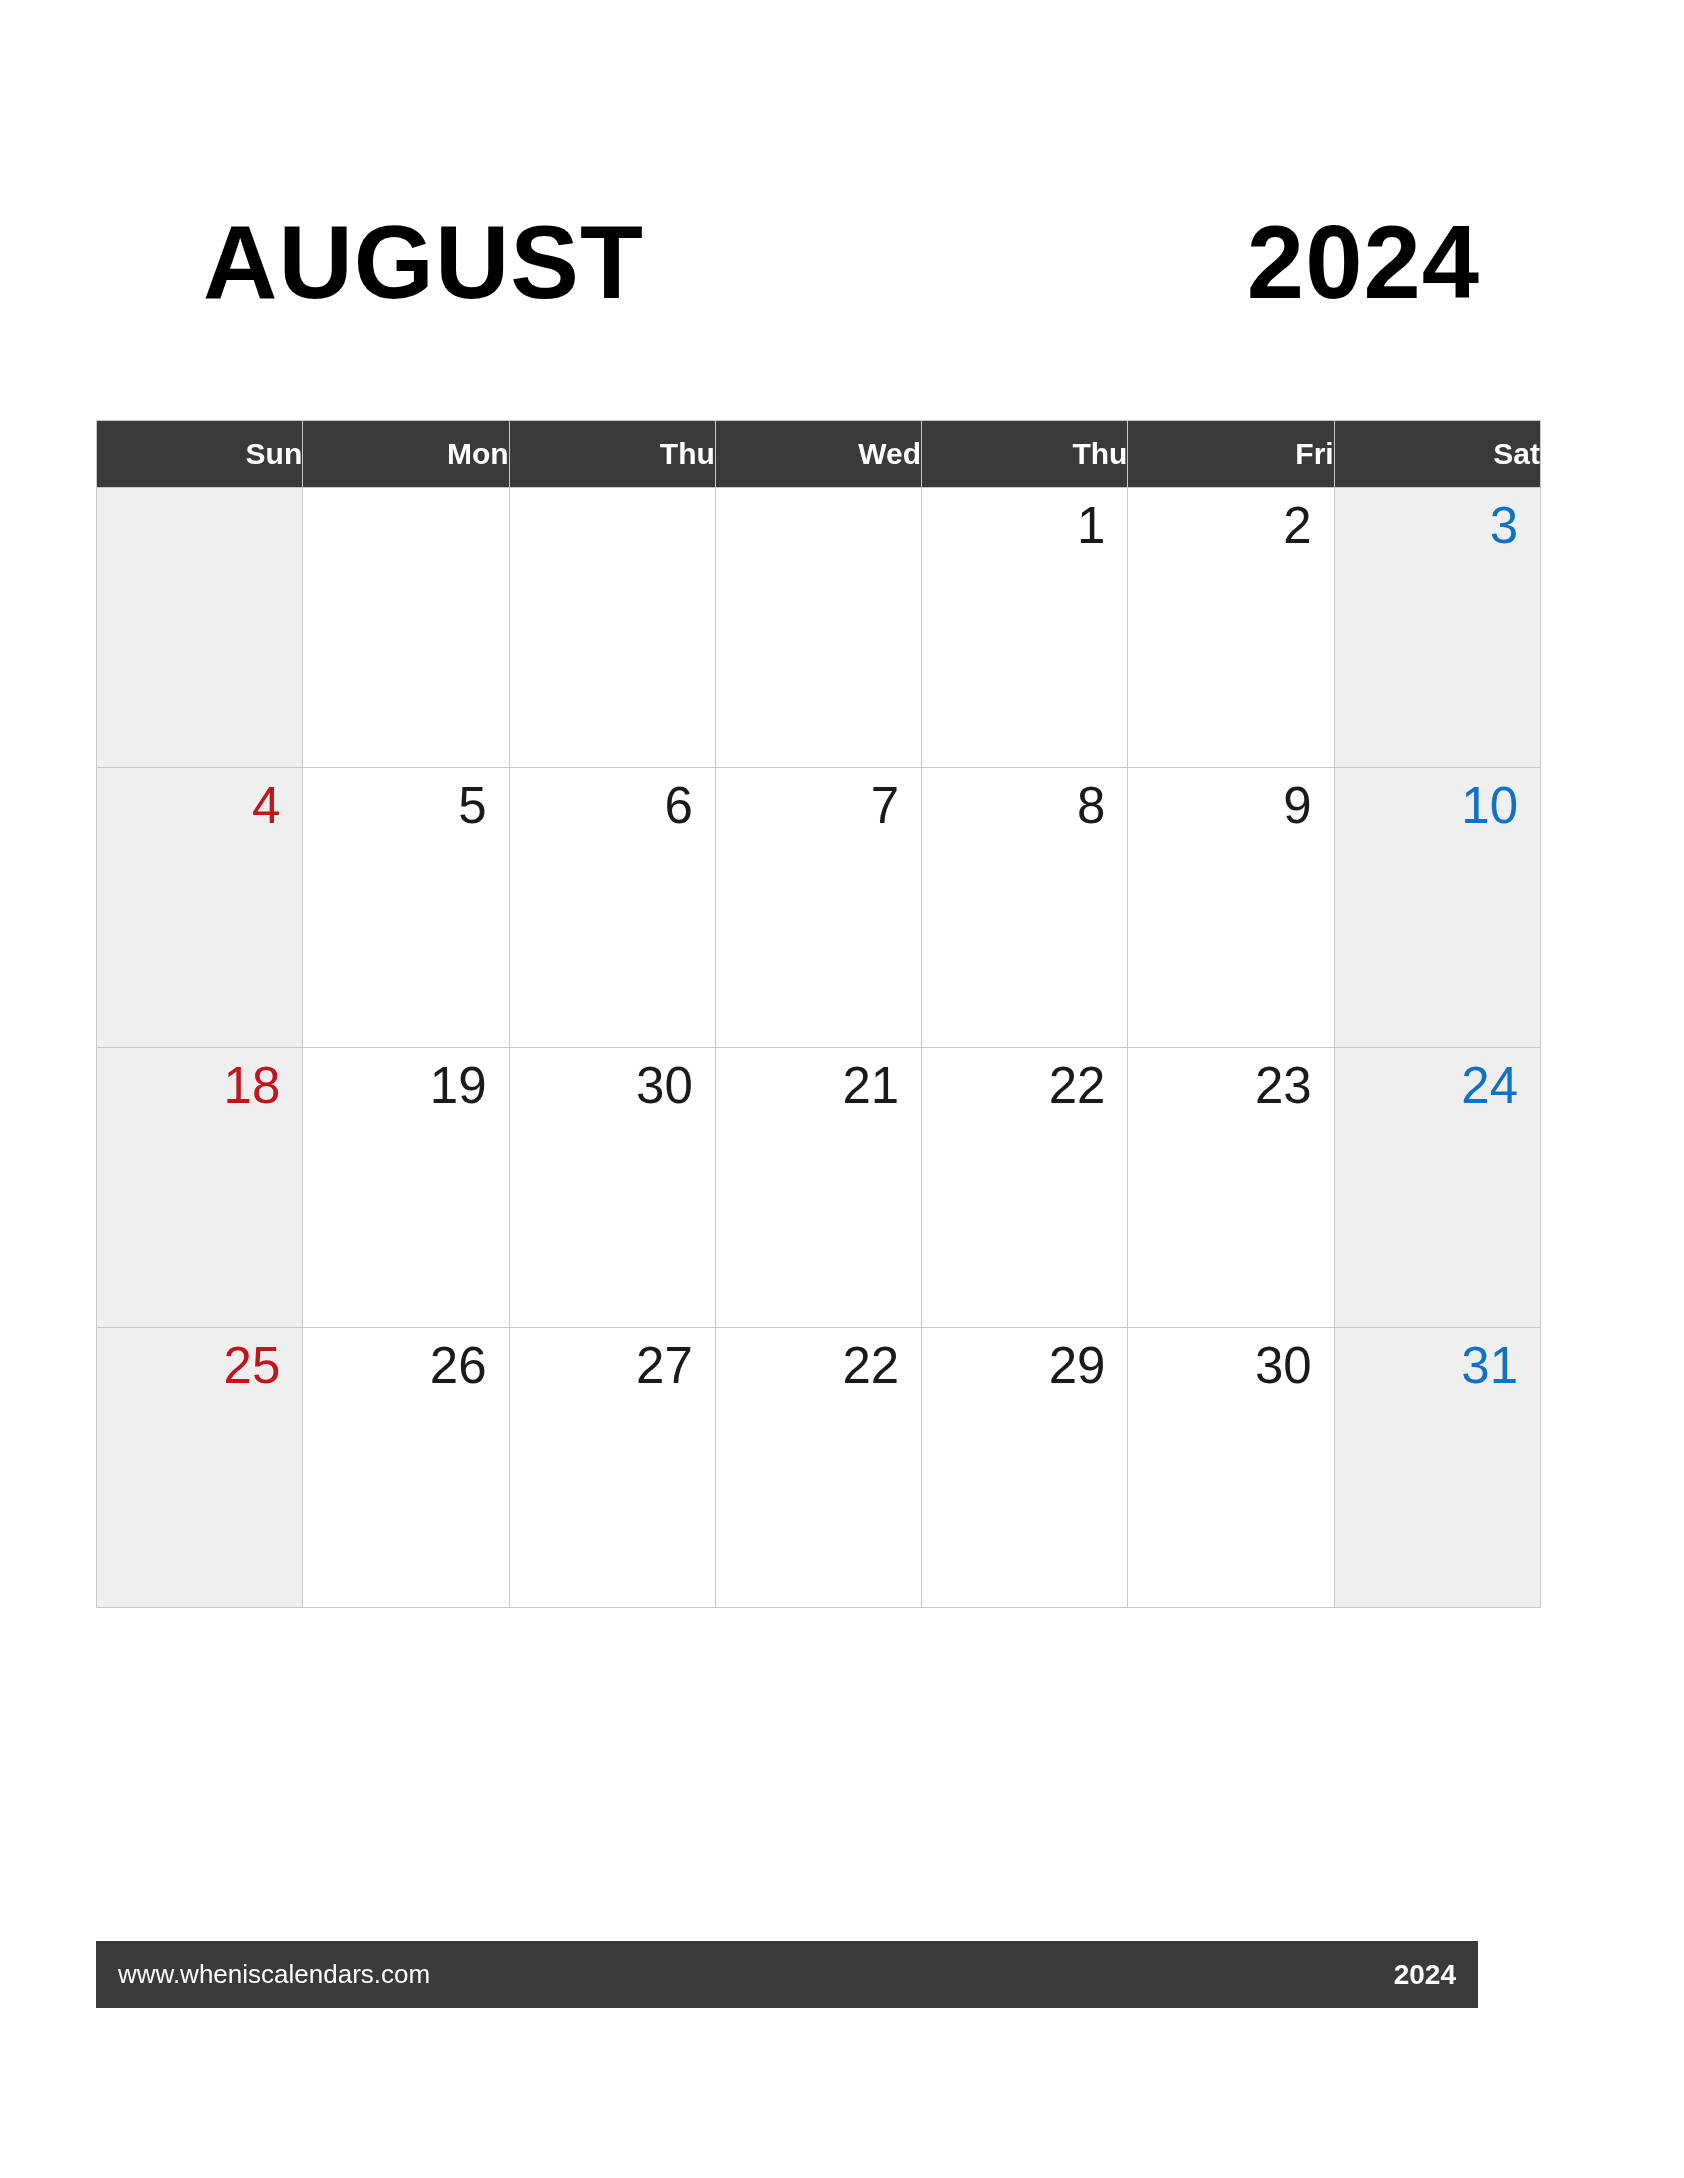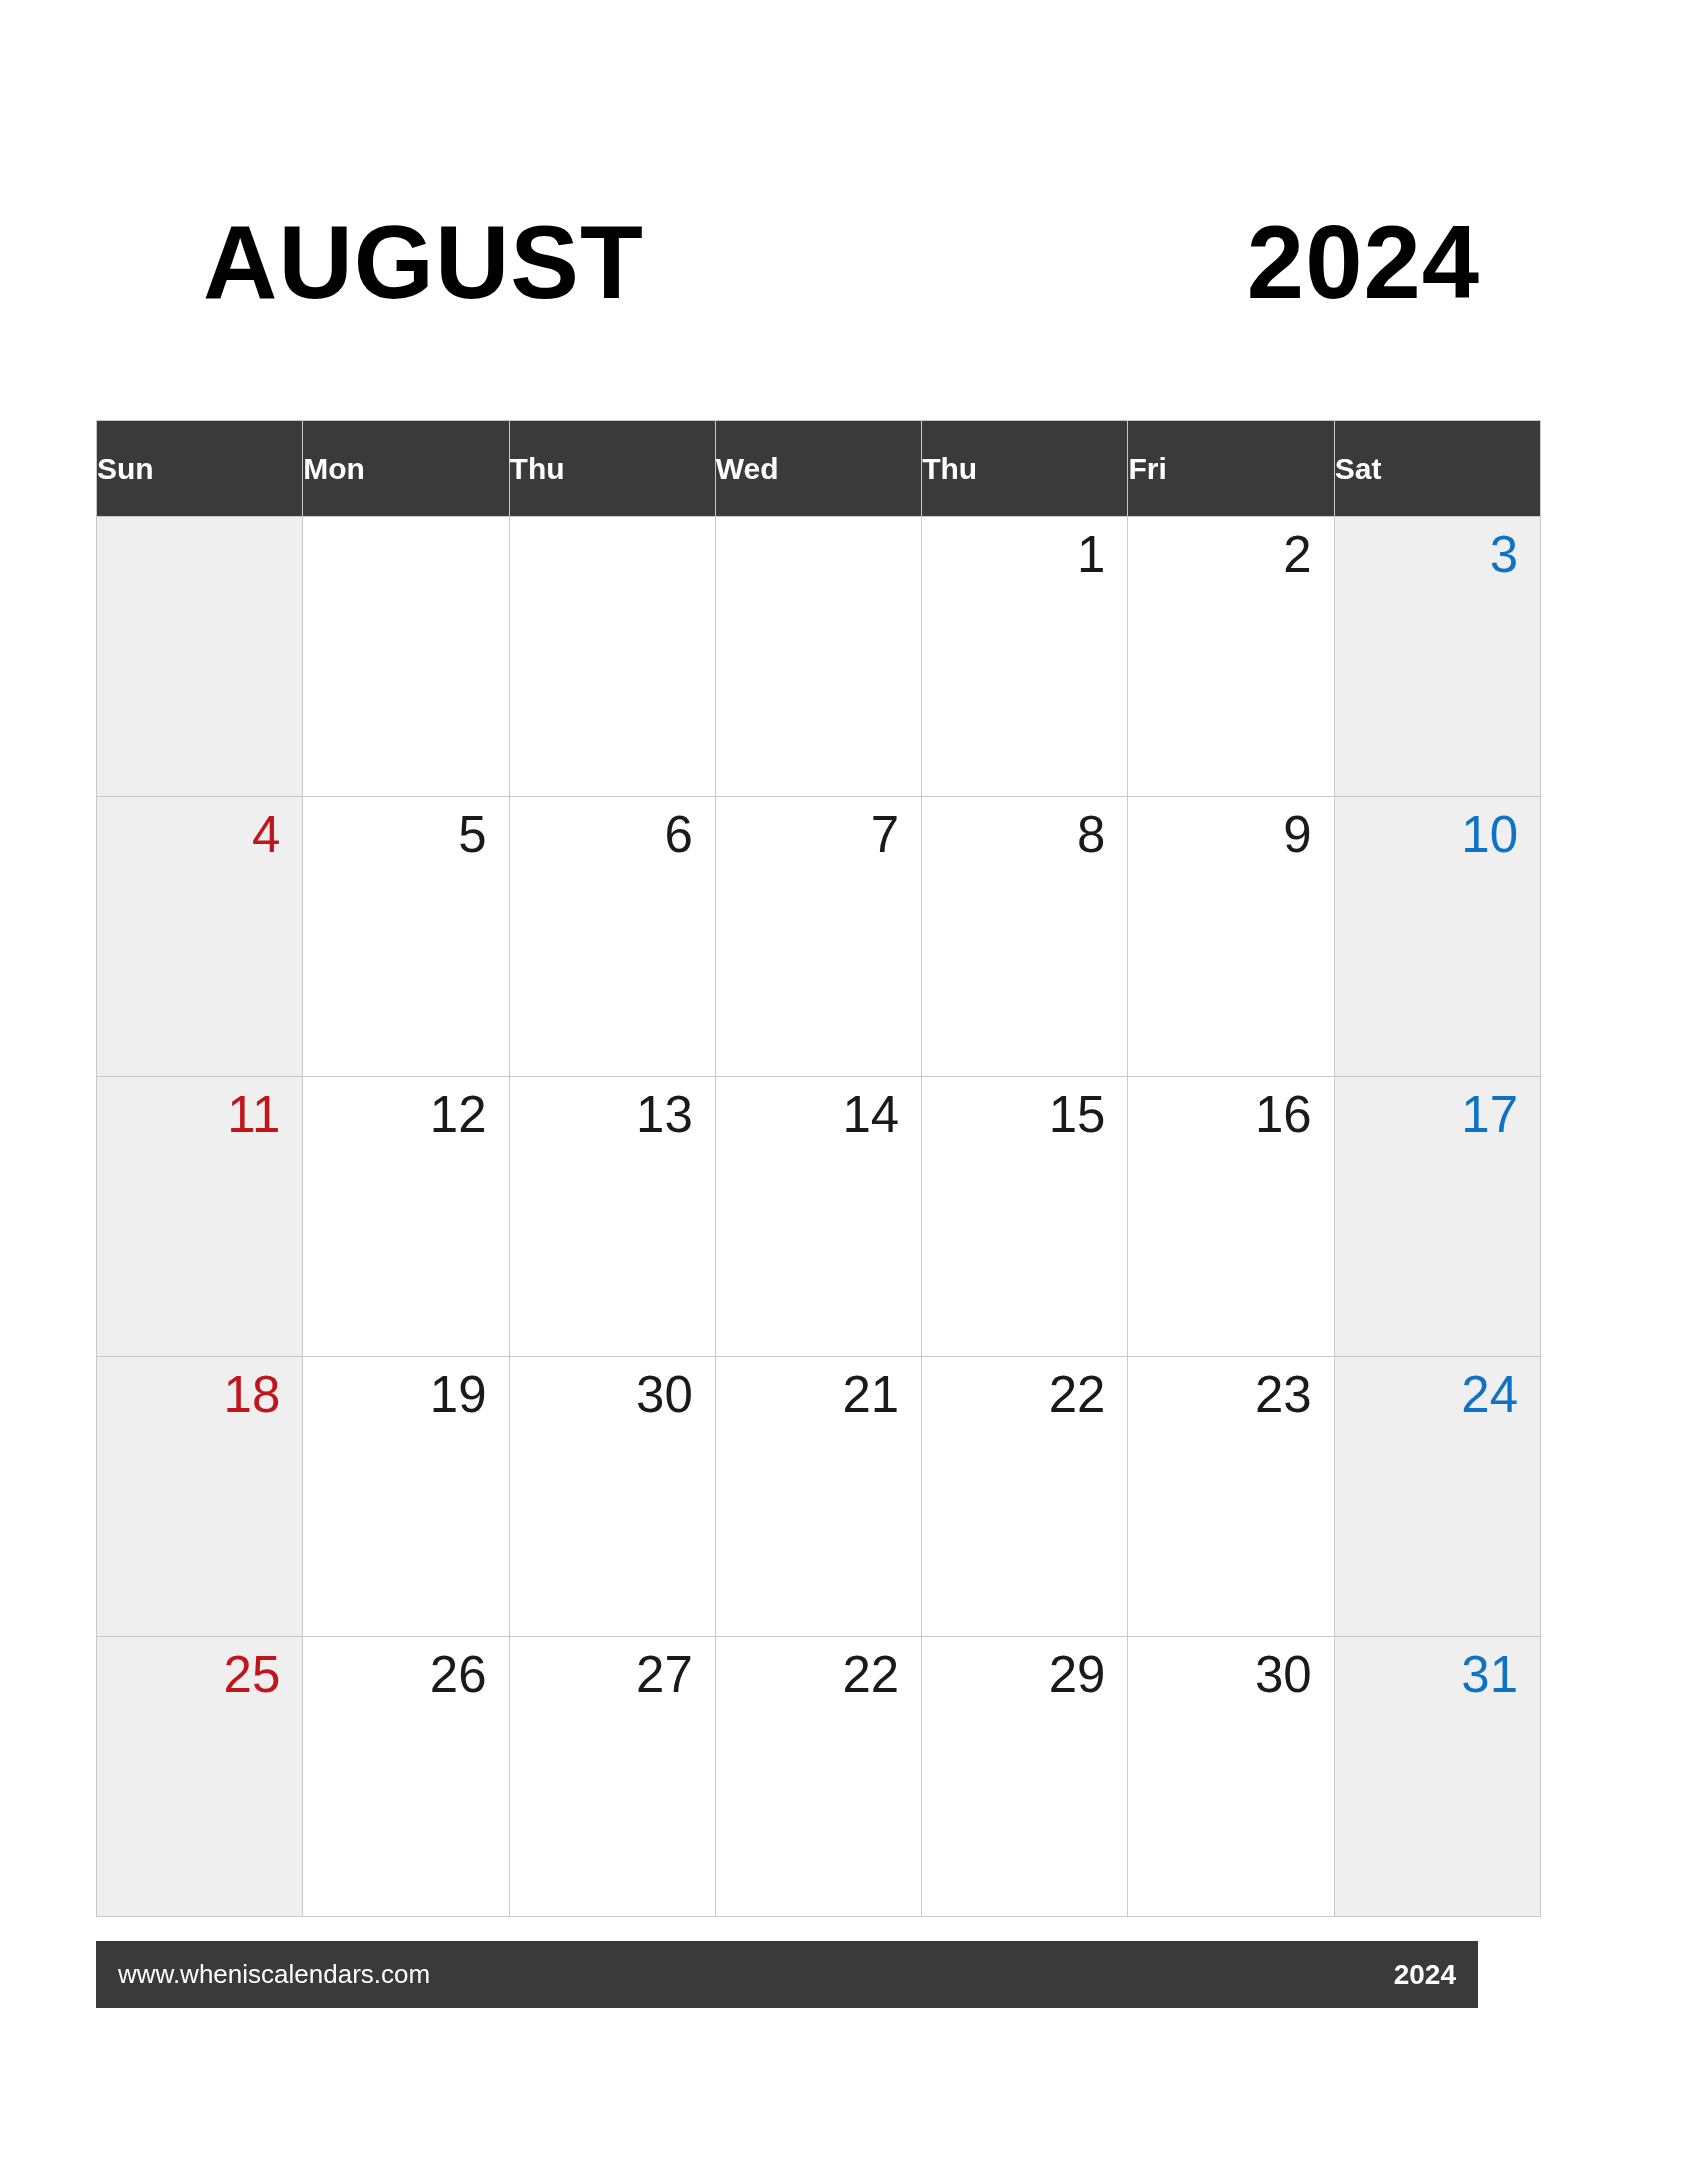--- a/index.html
+++ b/index.html
@@ -60,24 +60,24 @@
   }
   .calendar th, .calendar td {
     border: 1px solid #c8c8c8;
     padding: 0;
     margin: 0;
   }
 
   thead th {
     background: #3a3a3a;
     color: #ffffff;
-    height: 96px;
+    height: 67px;
     font-size: 30px;
     font-weight: bold;
-    text-align: left;
+    text-align: right;
     padding-left: 22px;
     border: 1px solid #3a3a3a;
     box-sizing: border-box;
   }
 
   tbody td {
     height: 280px;
     vertical-align: top;
     background: #ffffff;
     box-sizing: border-box;
@@ -186,43 +186,20 @@
             <span class="daynum">8</span>
           </td>
         <td>
             <span class="daynum">9</span>
           </td>
         <td class="weekend">
             <span class="daynum sat">10</span>
           </td>
       </tr>
 
-      <tr>
-        <td class="weekend">
-            <span class="daynum sun">11</span>
-          </td>
-        <td>
-            <span class="daynum">12</span>
-          </td>
-        <td>
-            <span class="daynum">13</span>
-          </td>
-        <td>
-            <span class="daynum">14</span>
-          </td>
-        <td>
-            <span class="daynum">15</span>
-          </td>
-        <td>
-            <span class="daynum">16</span>
-          </td>
-        <td class="weekend">
-            <span class="daynum sat">17</span>
-          </td>
-      </tr>
 
       <tr>
         <td class="weekend">
             <span class="daynum sun">18</span>
           </td>
         <td>
             <span class="daynum">19</span>
           </td>
         <td>
             <span class="daynum">30</span>

